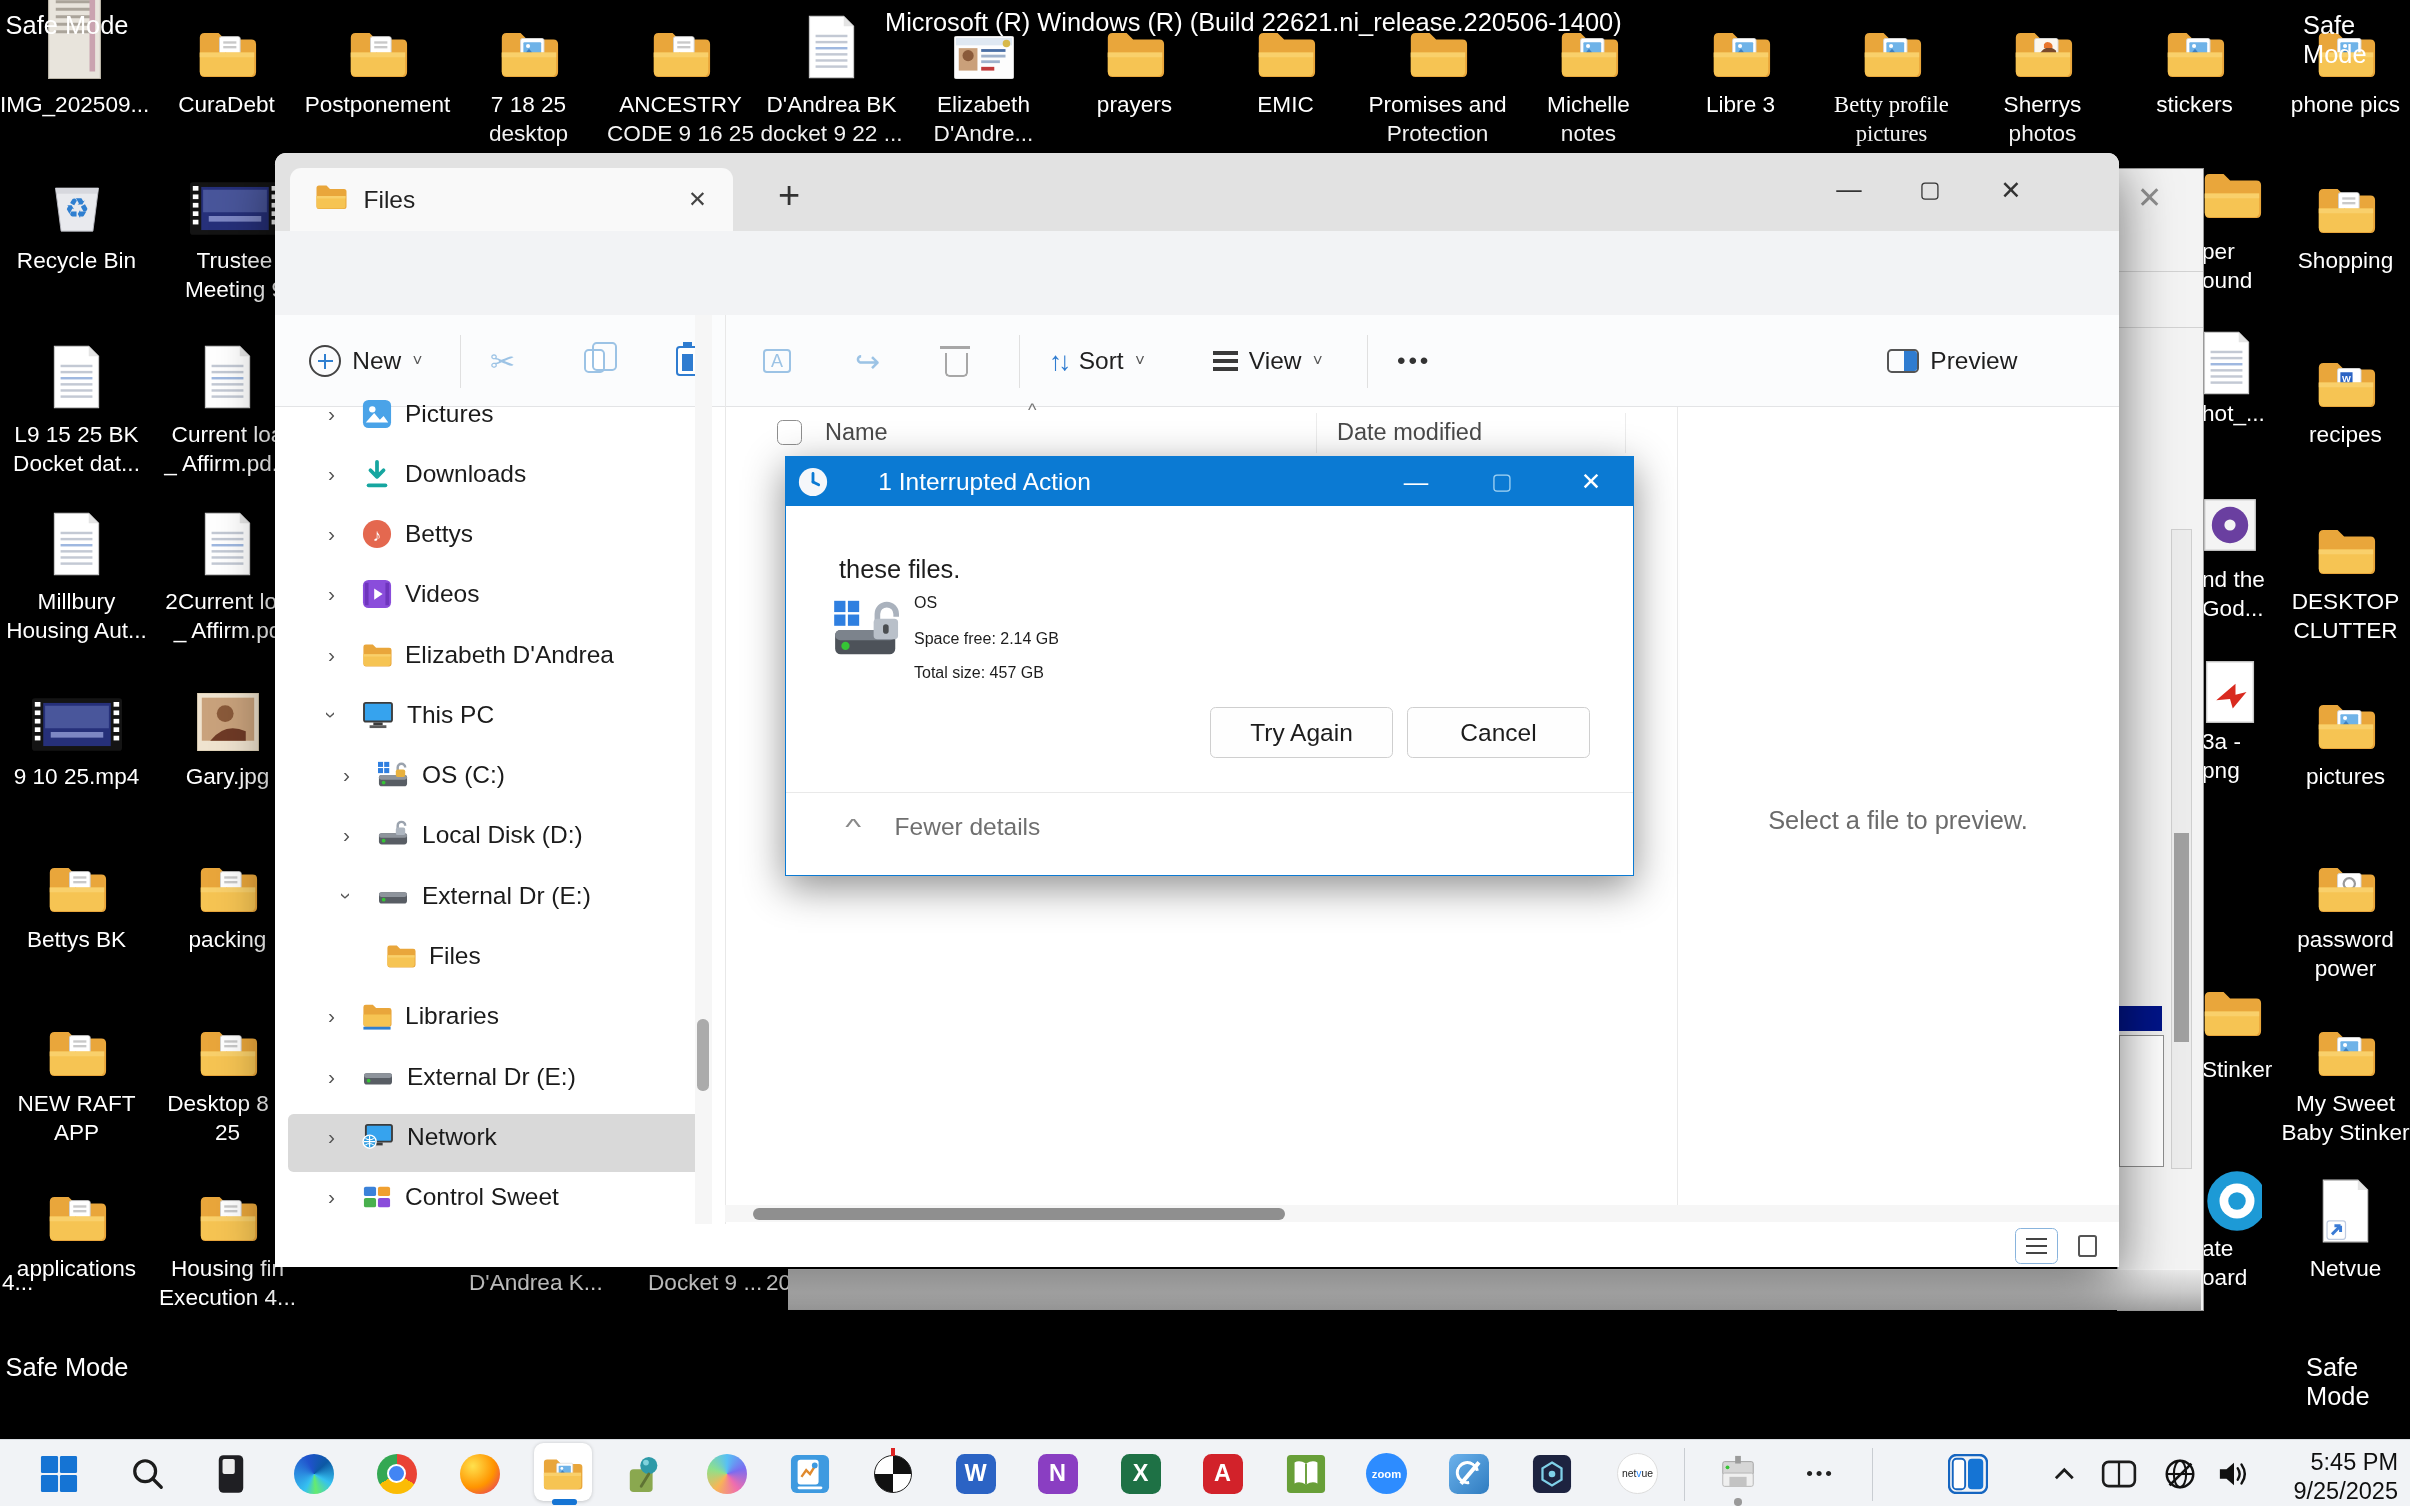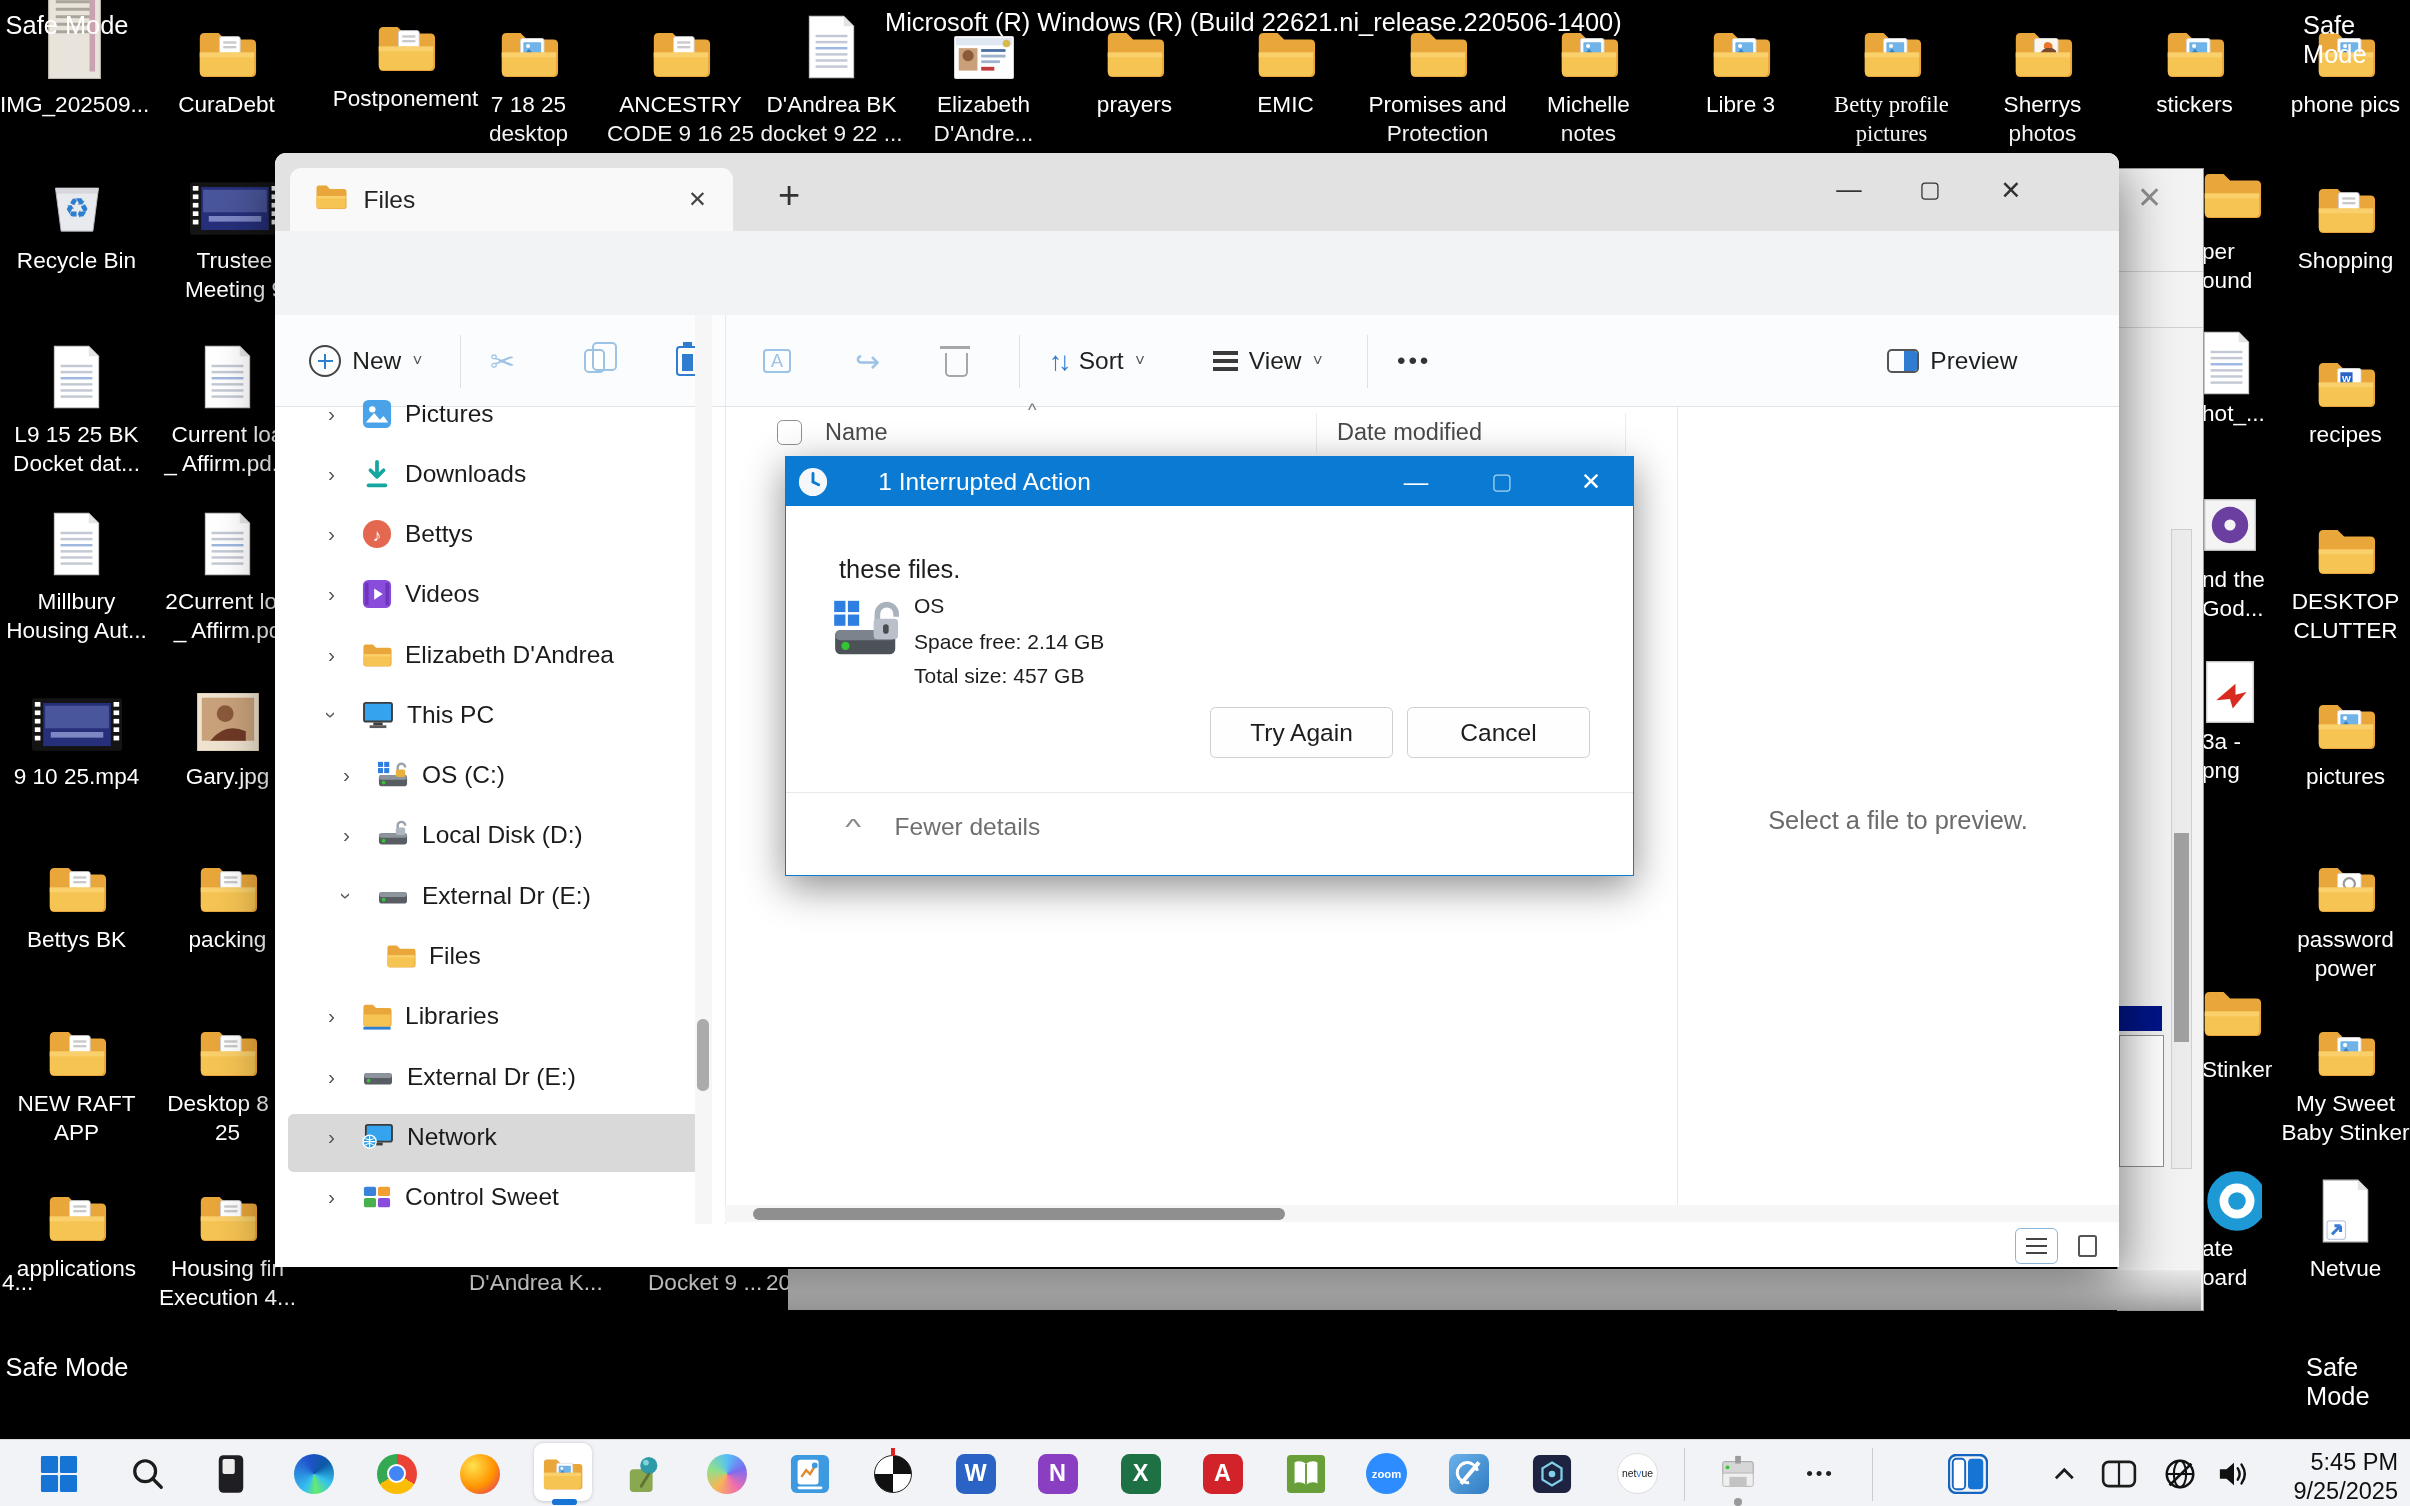--- a/index.html
+++ b/index.html
@@ -85,21 +85,21 @@
 .toggle{position:absolute;top:1075px;width:43px;height:36px;border-radius:5.6px;display:flex;align-items:center;justify-content:center}
 .tog-lines i{display:block;width:21px;height:2.4px;background:#444;margin:2.4px 0}
 .tog-rect{width:19px;height:22.6px;border:2.4px solid #555;border-radius:2.8px}
 
 #dlg{position:absolute;left:785px;top:456px;width:849px;height:420px;background:#fff;z-index:40;
   border:0.9px solid #0b7ad3;box-shadow:0 11.3px 38px rgba(0,0,0,.45)}
 #dlgtitle{position:absolute;left:0;top:0;width:100%;height:49px;background:#0b7ad3;display:flex;align-items:center}
 #dlgtitle .t{color:#fff;font-size:24.5px;margin-left:49px}
 .dctl{position:absolute;top:0;width:66px;height:49px;display:flex;align-items:center;justify-content:center;color:#fff;font-size:24.5px}
 #dlg .msg{position:absolute;left:53px;font-size:25.4px;color:#1d1d1d}
-#dlg .inf{position:absolute;left:128px;font-size:21px;color:#1d1d1d}
+#dlg .inf{position:absolute;left:128px;font-size:16px;color:#1d1d1d}
 .dbtn{position:absolute;top:250px;width:183px;height:51px;background:#fefefe;border:0.9px solid #cfcfcf;border-radius:5.6px;
   font-size:24.5px;color:#1c1c1c;display:flex;align-items:center;justify-content:center;font-family:"Liberation Sans",sans-serif}
 #dlgsep{position:absolute;left:0;top:335px;width:100%;height:0.9px;background:#e9e9e9}
 #fewer{position:absolute;left:62px;top:356px;color:#6f6f6f;font-size:24.5px;display:flex;gap:36px;align-items:center}
 #fewer .ch{color:#8a8a8a;font-size:22.6px;transform:scaleX(1.5)}
 
 #taskbar{position:absolute;left:0;top:1439px;width:2411px;height:68px;background:#f1f3f6;border-top:0.9px solid #d9dde1;z-index:50}
 .tbi{position:absolute;top:13px;width:41px;height:41px;display:flex;align-items:center;justify-content:center}
 .tbdiv{position:absolute;top:7.5px;width:0.9px;height:53px;background:#c9cdd2}
 #tbactive{position:absolute;left:534px;top:2.8px;width:58px;height:58px;background:#fff;border-radius:9.4px;box-shadow:0 0.9px 3.8px rgba(0,0,0,.18)}
@@ -143,21 +143,21 @@
             <rect x="24" y="9" width="22" height="28" rx="2" fill="#fff" stroke="#d0d0d0"></rect>
             <rect x="28" y="14" width="14" height="2.5" fill="#c9c9c9"></rect>
             <rect x="28" y="19" width="14" height="2.5" fill="#c9c9c9"></rect>
             <path d="M24 29 l7 6 v-9 z" fill="#d93b2f"></path>
             <path d="M3 26 h58 v20 q0 5-5 5 H8 q-5 0-5-5 z" fill="#f6c453"></path>
             <path d="M3 26 h58 v5 H3 z" fill="#f9d06b"></path>
           </svg>
         </div>
         <div class="lbl">CuraDebt</div>
       </div>
-      <div class="di" style="left: 301px; top: 7px; margin-left: 28px;">
+      <div class="di" style="left: 301px; top: 13px;">
         <div class="ic">
           <svg width="60" height="51" viewBox="0 0 64 54">
             <path d="M3 10 q0-5 5-5 h15 l7 7 h28 q5 0 5 5 v30 q0 5-5 5 H8 q-5 0-5-5 z" fill="#e9a63b"></path>
             <rect x="24" y="9" width="22" height="28" rx="2" fill="#fff" stroke="#d0d0d0"></rect>
             <rect x="28" y="14" width="14" height="2.5" fill="#c9c9c9"></rect>
             <rect x="28" y="19" width="14" height="2.5" fill="#c9c9c9"></rect>
             <path d="M24 29 l7 6 v-9 z" fill="#d93b2f"></path>
             <path d="M3 26 h58 v20 q0 5-5 5 H8 q-5 0-5-5 z" fill="#f6c453"></path>
             <path d="M3 26 h58 v5 H3 z" fill="#f9d06b"></path>
           </svg>

